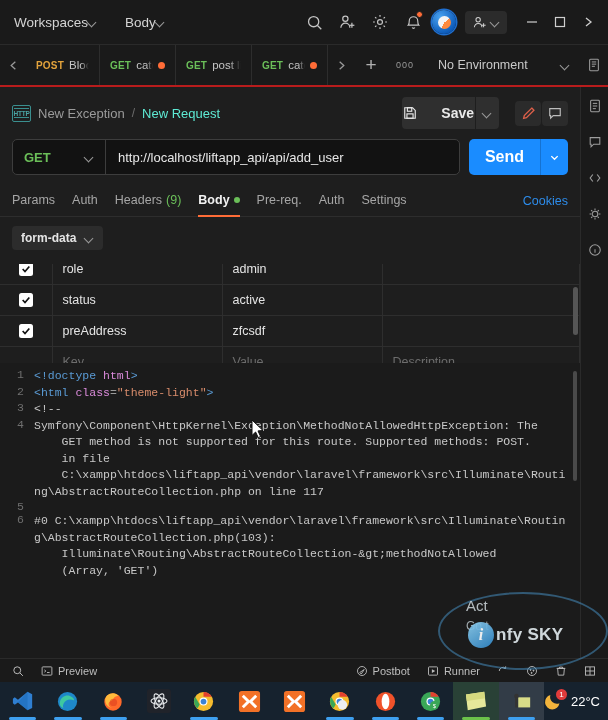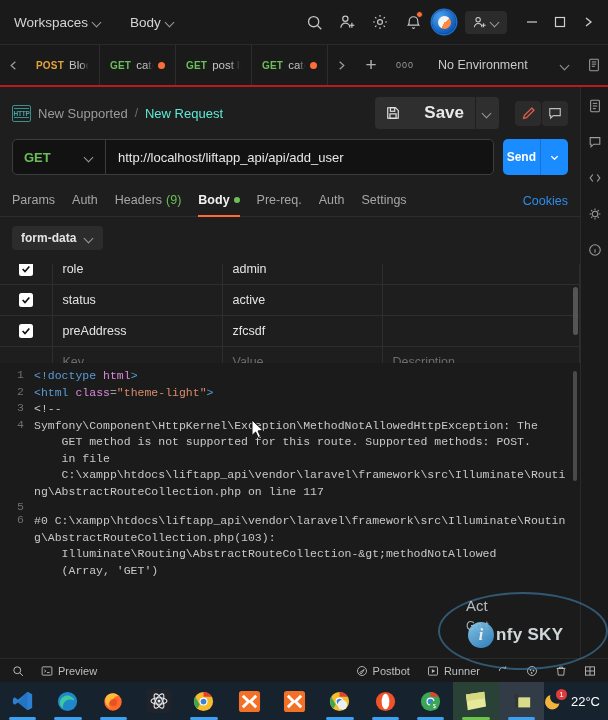--- a/index.html
+++ b/index.html
@@ -10,21 +10,21 @@
     overflow: hidden;
   }
   #app { position: relative; width: 608px; height: 720px; background: #1c1c1c; }
 
   
   .topbar {
     height: 45px; background: #1a1a1a; display: flex; align-items: center;
     padding: 0 6px; border-bottom: 1px solid #2a2a2a; position: relative;
   }
   .tb-item {
-    display: flex; align-items: center; gap: 5px; color: #d4d4d4;
+    display: flex; align-items: center; color: #d4d4d4;
     font-size: 13.5px; padding: 5px 8px; border-radius: 4px; cursor: pointer;
     white-space: nowrap;
   }
   .chev { display:inline-block; width:9px; height:9px; position:relative; }
   .chev::after {
     content:''; position:absolute; left:0; top:1px; width:6px; height:6px;
     border-right:1.6px solid #9a9a9a; border-bottom:1.6px solid #9a9a9a;
     transform: rotate(45deg);
   }
   .tb-spacer { flex: 1; }
@@ -100,22 +100,22 @@
   .http-badge::before, .http-badge::after {
     content:''; position:absolute; left:1px; right:1px; height:1.2px; background:#3a8f8f;
   }
   .http-badge::before { top:2.5px; } .http-badge::after { bottom:2.5px; }
   .crumb-a { color:#9b9b9b; font-size:13px; cursor:pointer; }
   .crumb-sep { color:#6e6e6e; font-size:12px; }
   .crumb-b { color:#5eead4; font-size:13px; font-weight:normal; }
   .crumb-spacer { flex:1; }
   .save-grp { display:flex; align-items:center; background:#2f2f2f; border-radius:4px; overflow:hidden; }
   .save-btn {
-    display:flex; align-items:center; gap:24px; padding:6px 11px; cursor:pointer;
-    color:#eaeaea; font-size:17px; font-weight:bold;
+    display:flex; align-items:center; gap:24px; padding:6px 1px; cursor:pointer;
+    color:#eaeaea; font-size:14px; font-weight:bold;
   }
   .save-cv { padding:7px 7px; cursor:pointer; border-left:1px solid #1e1e1e; }
   .pen-grp { display:flex; align-items:center; margin-left:9px; gap:1px; }
   .pen-box { width:26px; height:25px; border-radius:4px; background:#2b2b2b; display:flex; align-items:center; justify-content:center; cursor:pointer; }
 
   
   .urlrow { display:flex; align-items:center; gap:9px; padding:4px 12px 10px 12px; }
   .urlbox {
     flex:1; display:flex; align-items:center; height:36px;
     background:#121212; border:1px solid #3d3d3d; border-radius:5px; overflow:hidden;
@@ -124,21 +124,21 @@
     display:flex; align-items:center; justify-content:space-between;
     width:93px; padding:0 11px; height:100%; cursor:pointer;
     border-right:1px solid #3d3d3d;
   }
   .meth-sel .mtxt { color:#6bbf59; font-weight:bold; font-size:13px; }
   .urlinput {
     flex:1; background:transparent; border:none; outline:none; color:#e8e8e8;
     font-size:13px; padding:0 12px; font-family:"Liberation Sans", sans-serif;
   }
   .sendgrp { display:flex; align-items:center; background:#1a8cff; border-radius:5px; height:36px; overflow:hidden; }
-  .sendbtn { padding:0 4px; color:#fff; font-size:12px; font-weight:bold; display:flex; align-items:center; height:100%; cursor:pointer; }
+  .sendbtn { padding:0 16px; color:#fff; font-size:16px; font-weight:bold; display:flex; align-items:center; height:100%; cursor:pointer; }
   .sendcv { padding:0 8px; height:100%; display:flex; align-items:center; cursor:pointer; border-left:1px solid rgba(0,0,0,.18); }
 
   
   .reqtabs { display:flex; align-items:center; padding:0 12px; gap:17px; border-bottom:1px solid #2d2d2d; }
   .rqtab { padding:8px 0 9px 0; font-size:12.5px; color:#a6a6a6; cursor:pointer; position:relative; display:flex; align-items:center; gap:4px; white-space:nowrap; }
   .rqtab.active { color:#f2f2f2; font-weight:bold; }
   .rqtab.active::after { content:''; position:absolute; left:0; right:0; bottom:-1px; height:2px; background:#ff6c37; }
   .cnt { color:#6bbf59; }
   .greendot { width:6px; height:6px; border-radius:50%; background:#6bbf59; }
   .rt-spacer { flex:1; }
@@ -362,21 +362,21 @@
         <line x1="5.5" y1="7" x2="10.5" y2="7"></line>
           <line x1="5.5" y1="9.5" x2="9" y2="9.5"></line>
       </svg>
     </div>
   </div>
 
   <div class="mainpane">
 
     <div class="crumbrow">
       <div class="http-badge">HTTP</div>
-      <span class="crumb-a">New Supported</span>
+      <span class="crumb-a">New Exception</span>
       <span class="crumb-sep">/</span>
       <span class="crumb-b">New Request</span>
       <div class="crumb-spacer"></div>
       <div class="save-grp">
         <div class="save-btn">
           <svg width="14" height="14" viewBox="0 0 16 16" fill="none" stroke="#eaeaea" stroke-width="1.3">
             <path d="M2 2h9l3 3v9H2z"></path>
               <rect x="5" y="2" width="5" height="4"></rect>
               <rect x="4.5" y="9" width="7" height="5"></rect>
           </svg>

